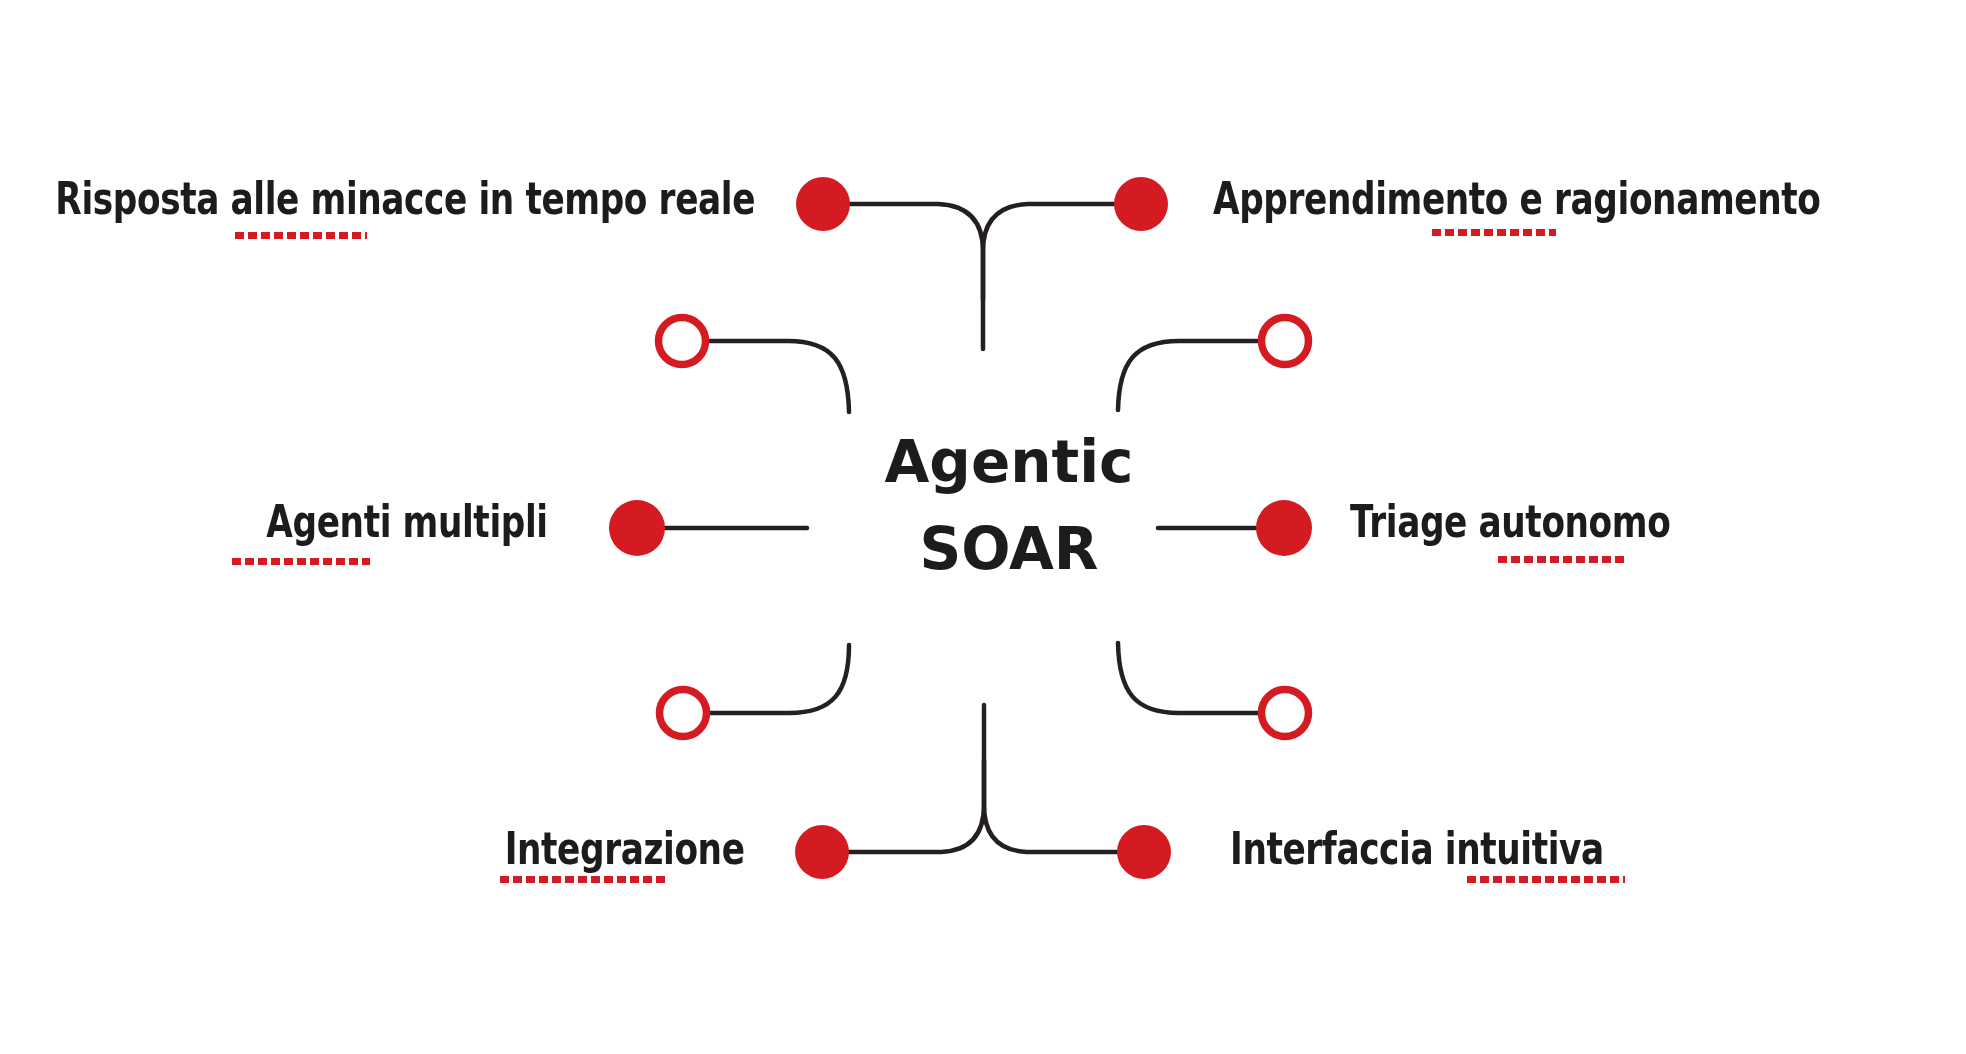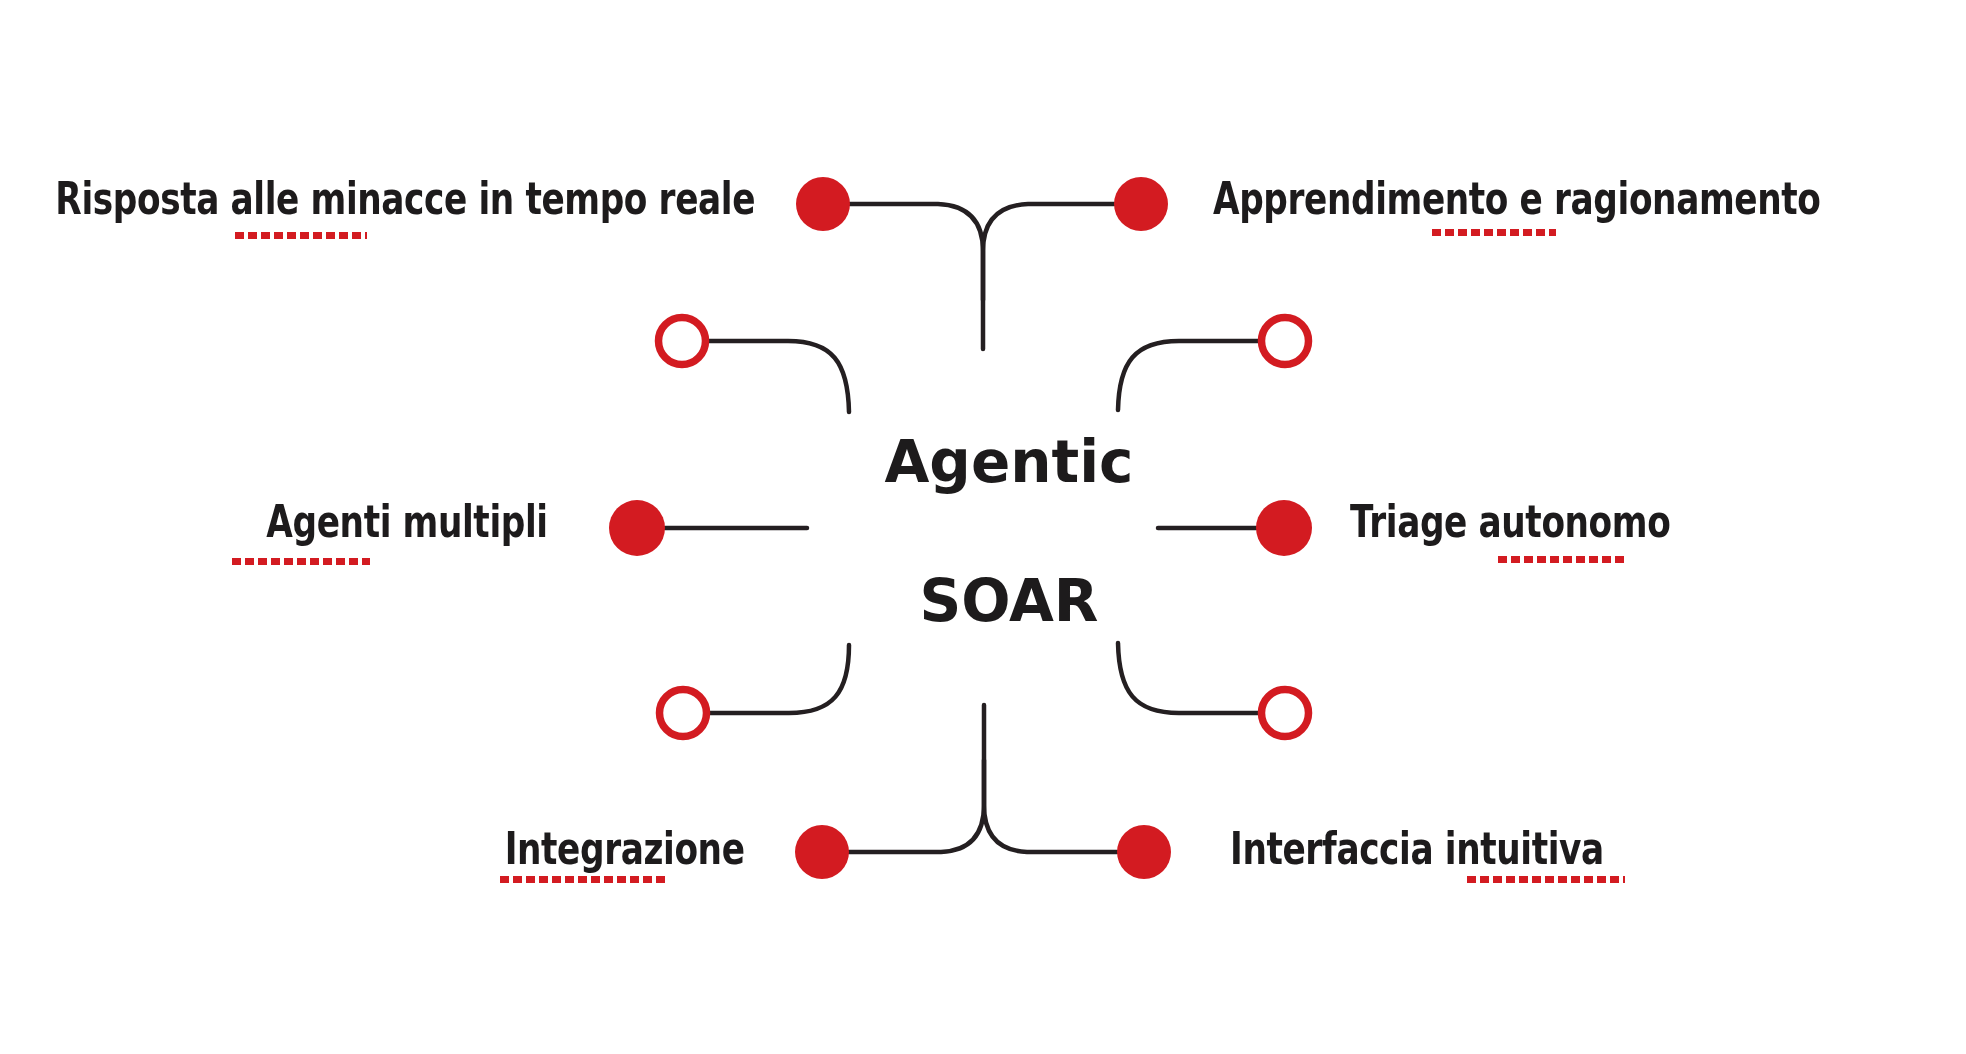--- a/index.html
+++ b/index.html
@@ -65,21 +65,21 @@
     <circle class="dot" cx="822" cy="852" r="27"></circle>
     <circle class="dot" cx="1144" cy="852" r="27"></circle>
 
     <circle class="ring" cx="682" cy="341" r="23.5"></circle>
     <circle class="ring" cx="1285" cy="341" r="23.5"></circle>
     <circle class="ring" cx="683" cy="713" r="23.5"></circle>
     <circle class="ring" cx="1285" cy="713" r="23.5"></circle>
   </svg>
 
   <div class="title-line" style="top:433px;">Agentic</div>
-  <div class="title-line" style="top:572px;text-align:right;">SOAR</div>
+  <div class="title-line" style="top:520px;text-align:right;">SOAR</div>
 
   <div class="label anchor-right" style="right:1211px;top:177px;">Risposta alle minacce in tempo reale</div>
   <div class="dash" style="left:235px;top:232px;width:132px;"></div>
 
   <div class="label anchor-left" style="left:1213px;top:177px;">Apprendimento e ragionamento</div>
   <div class="dash" style="left:1432px;top:229px;width:124px;"></div>
 
   <div class="label anchor-right" style="right:1418px;top:500px;">Agenti multipli</div>
   <div class="dash" style="left:232px;top:558px;width:138px;"></div>
 

